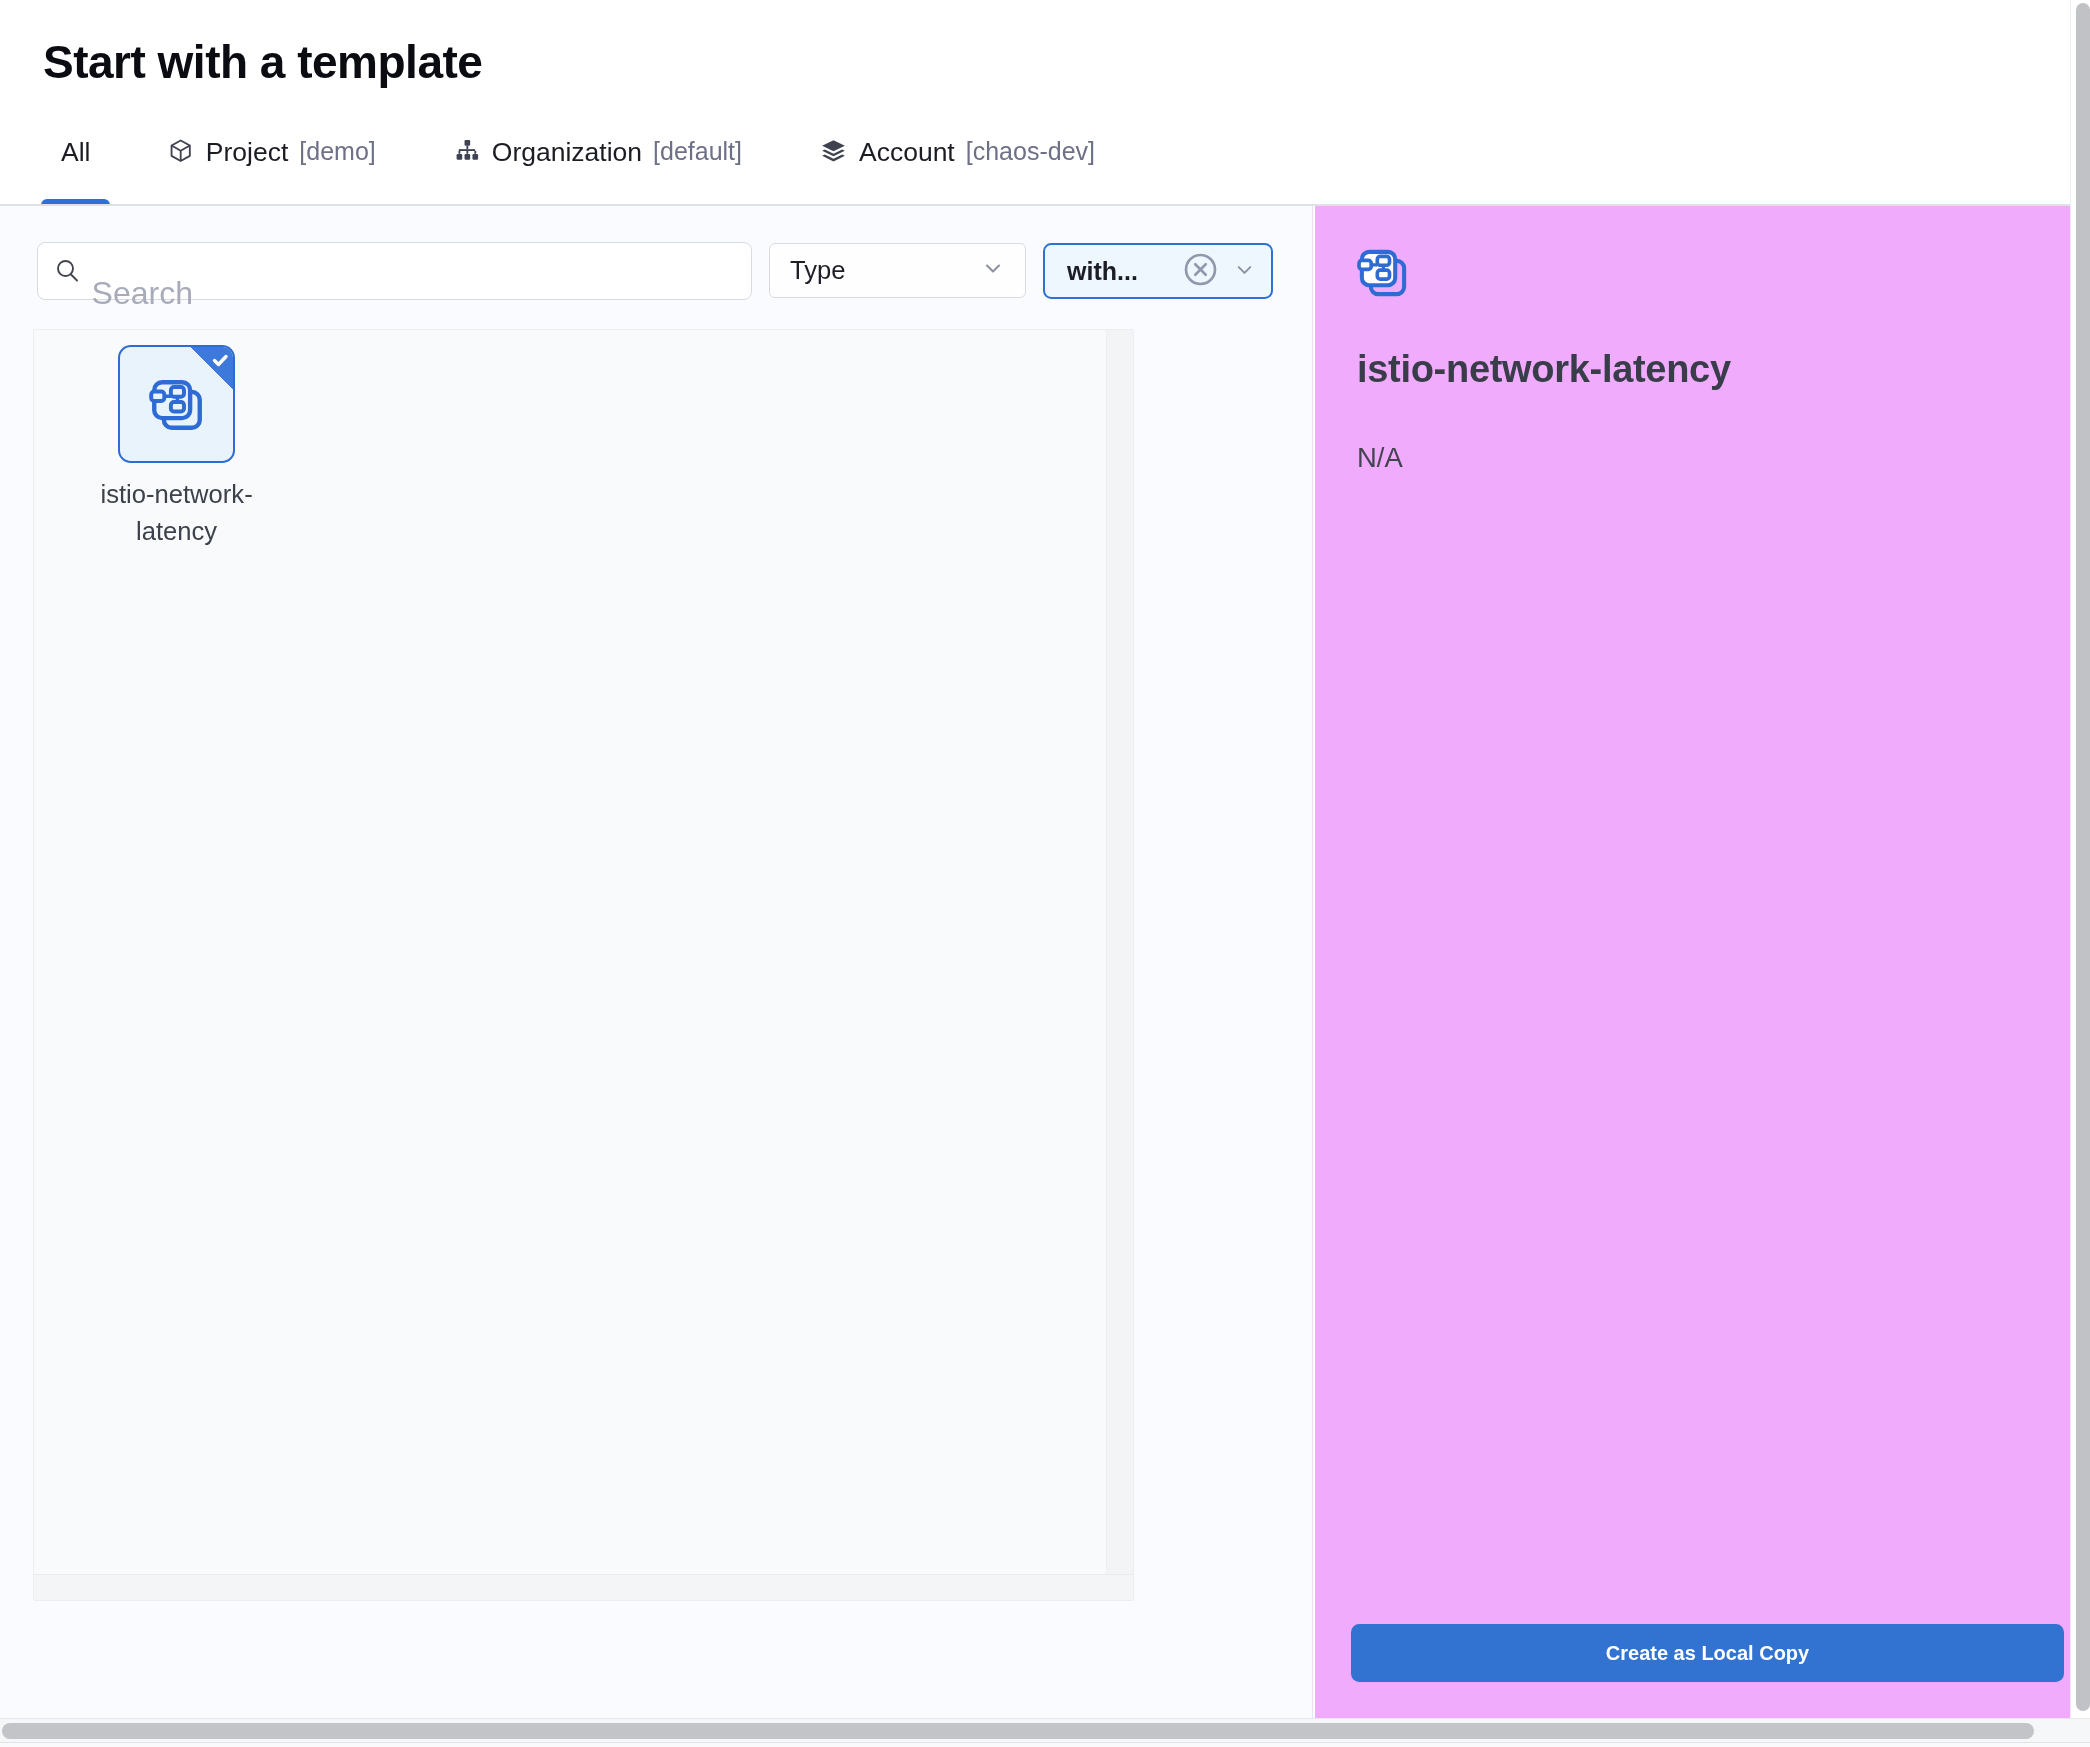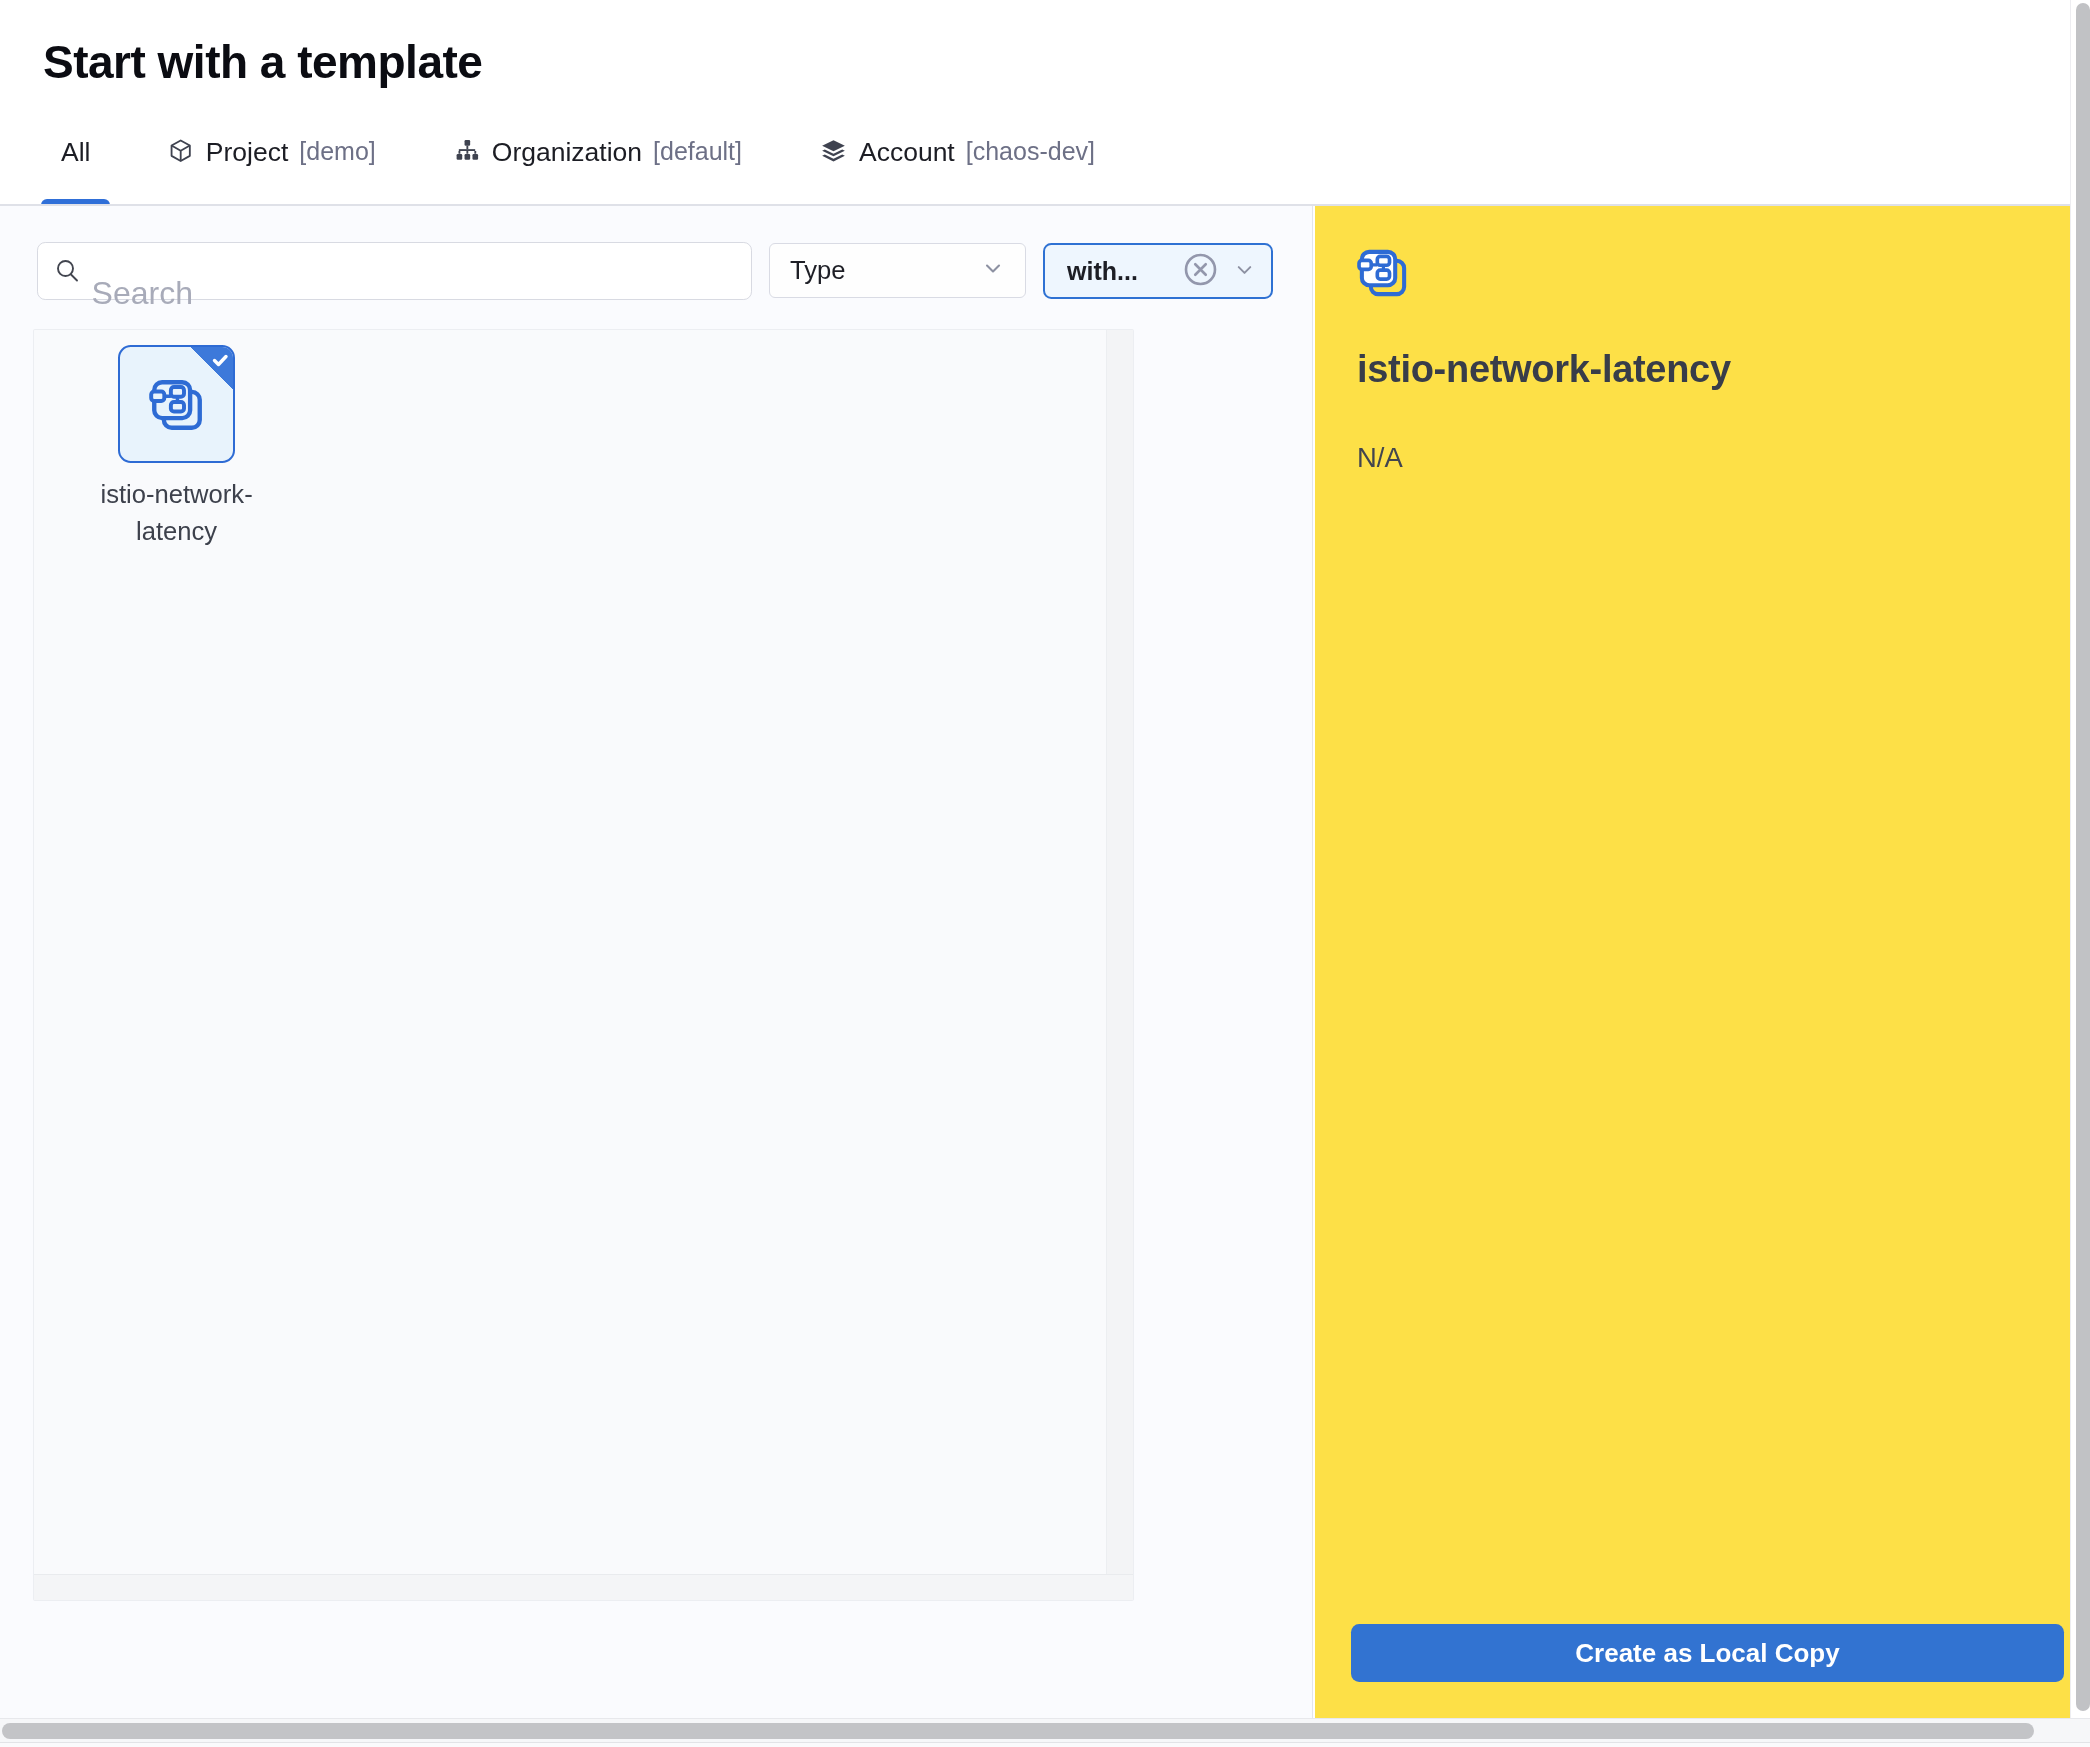--- a/index.html
+++ b/index.html
@@ -32,25 +32,25 @@
   .grid-vgutter { position:absolute; right:0; top:0; width:27.4px; bottom:26.5px; background:#f3f4f6; border-left:0.9px solid #eceef1; }
   .grid-hgutter { position:absolute; left:0; right:0; bottom:0; height:26.5px; background:#f4f5f7; border-top:0.9px solid #e9ebee; }
 
   .template-card { position:absolute; left:84px; top:14.6px; width:117px; height:118px; background:#e8f3fc; border:2.3px solid #2e6bd4; border-radius:12.8px; cursor:pointer; overflow:hidden; }
   .card-corner { position:absolute; top:-0.9px; right:-0.9px; width:44px; height:44px; background:linear-gradient(to bottom left, #3d79da 50%, rgba(0,0,0,0) 50.5%); }
   .card-corner svg { position:absolute; top:1.8px; right:1.8px; }
   .card-icon { position:absolute; left:29px; top:30px; }
   .card-label { position:absolute; left:14.6px; top:146px; width:256px; text-align:center; font-size:25.6px; line-height:37px; color:#3d414c; }
 
   
-  .right-panel { position:absolute; left:1315px; top:206px; width:755px; height:1512px; background:#fde047;text-decoration:underline; }
+  .right-panel { position:absolute; left:1315px; top:206px; width:755px; height:1512px; background:#f0abfc;text-decoration:underline; }
   .detail-icon { position:absolute; left:42px; top:40px; }
   .detail-title { position:absolute; left:42px; top:142px; font-size:38px; font-weight:700; color:#383d49; letter-spacing:-0.3px; }
   .detail-desc { position:absolute; left:42px; top:236px; font-size:27.4px; color:#42454f; }
-  .primary-btn { position:absolute; left:36px; top:1418px; width:713px; height:58px; background:#3273d1; border:none; border-radius:8.2px; color:#ffffff; font-size:26px; font-weight:700; font-family:"Liberation Sans", sans-serif; display:flex; align-items:center; justify-content:center; cursor:pointer; }
+  .primary-btn { position:absolute; left:36px; top:1418px; width:713px; height:58px; background:#3273d1; border:none; border-radius:8.2px; color:#ffffff; font-size:20px; font-weight:700; font-family:"Liberation Sans", sans-serif; display:flex; align-items:center; justify-content:center; cursor:pointer; }
 
   
   .vscroll-track { position:absolute; right:0; top:0; width:21px; height:1718px; background:#ffffff; border-left:0.9px solid #ededf1; }
   .vscroll-thumb { position:absolute; right:0.9px; top:2.7px; width:14.6px; height:1708px; border-radius:7.3px; background:#c1c2c5; }
   .bottom-bar { position:absolute; left:0; top:1718px; width:2091px; height:25px; background:#f6f7f9; border-top:1.8px solid #e7e8ec; }
   .page-bottom-strip { position:absolute; left:0; top:1742px; width:2091px; height:4.6px; background:#fafafc; border-top:0.9px solid #e2e3e7; }
   .hscroll-thumb { position:absolute; left:1.8px; top:1723px; width:2032px; height:16.4px; border-radius:8.2px; background:#c3c4c7; }
 </style>
 </head>
 <body>

